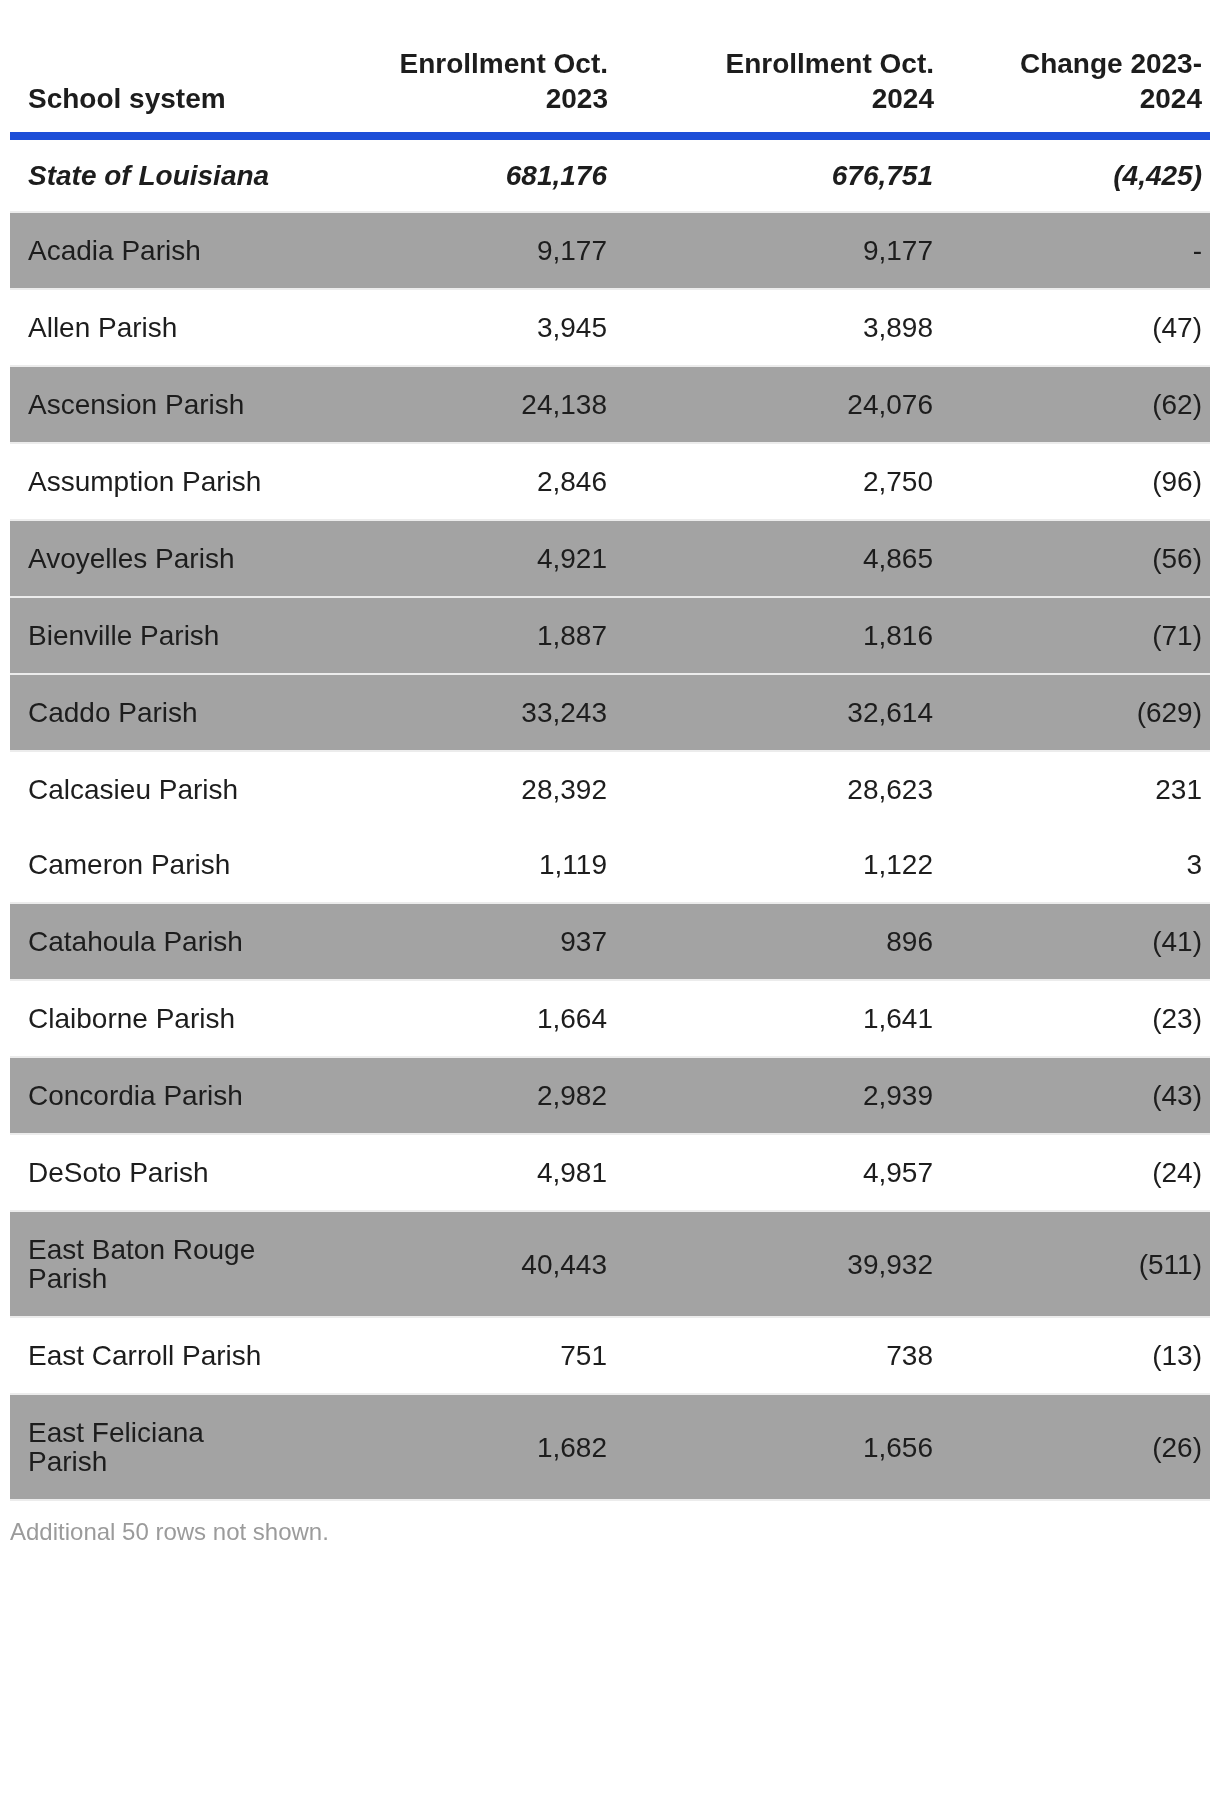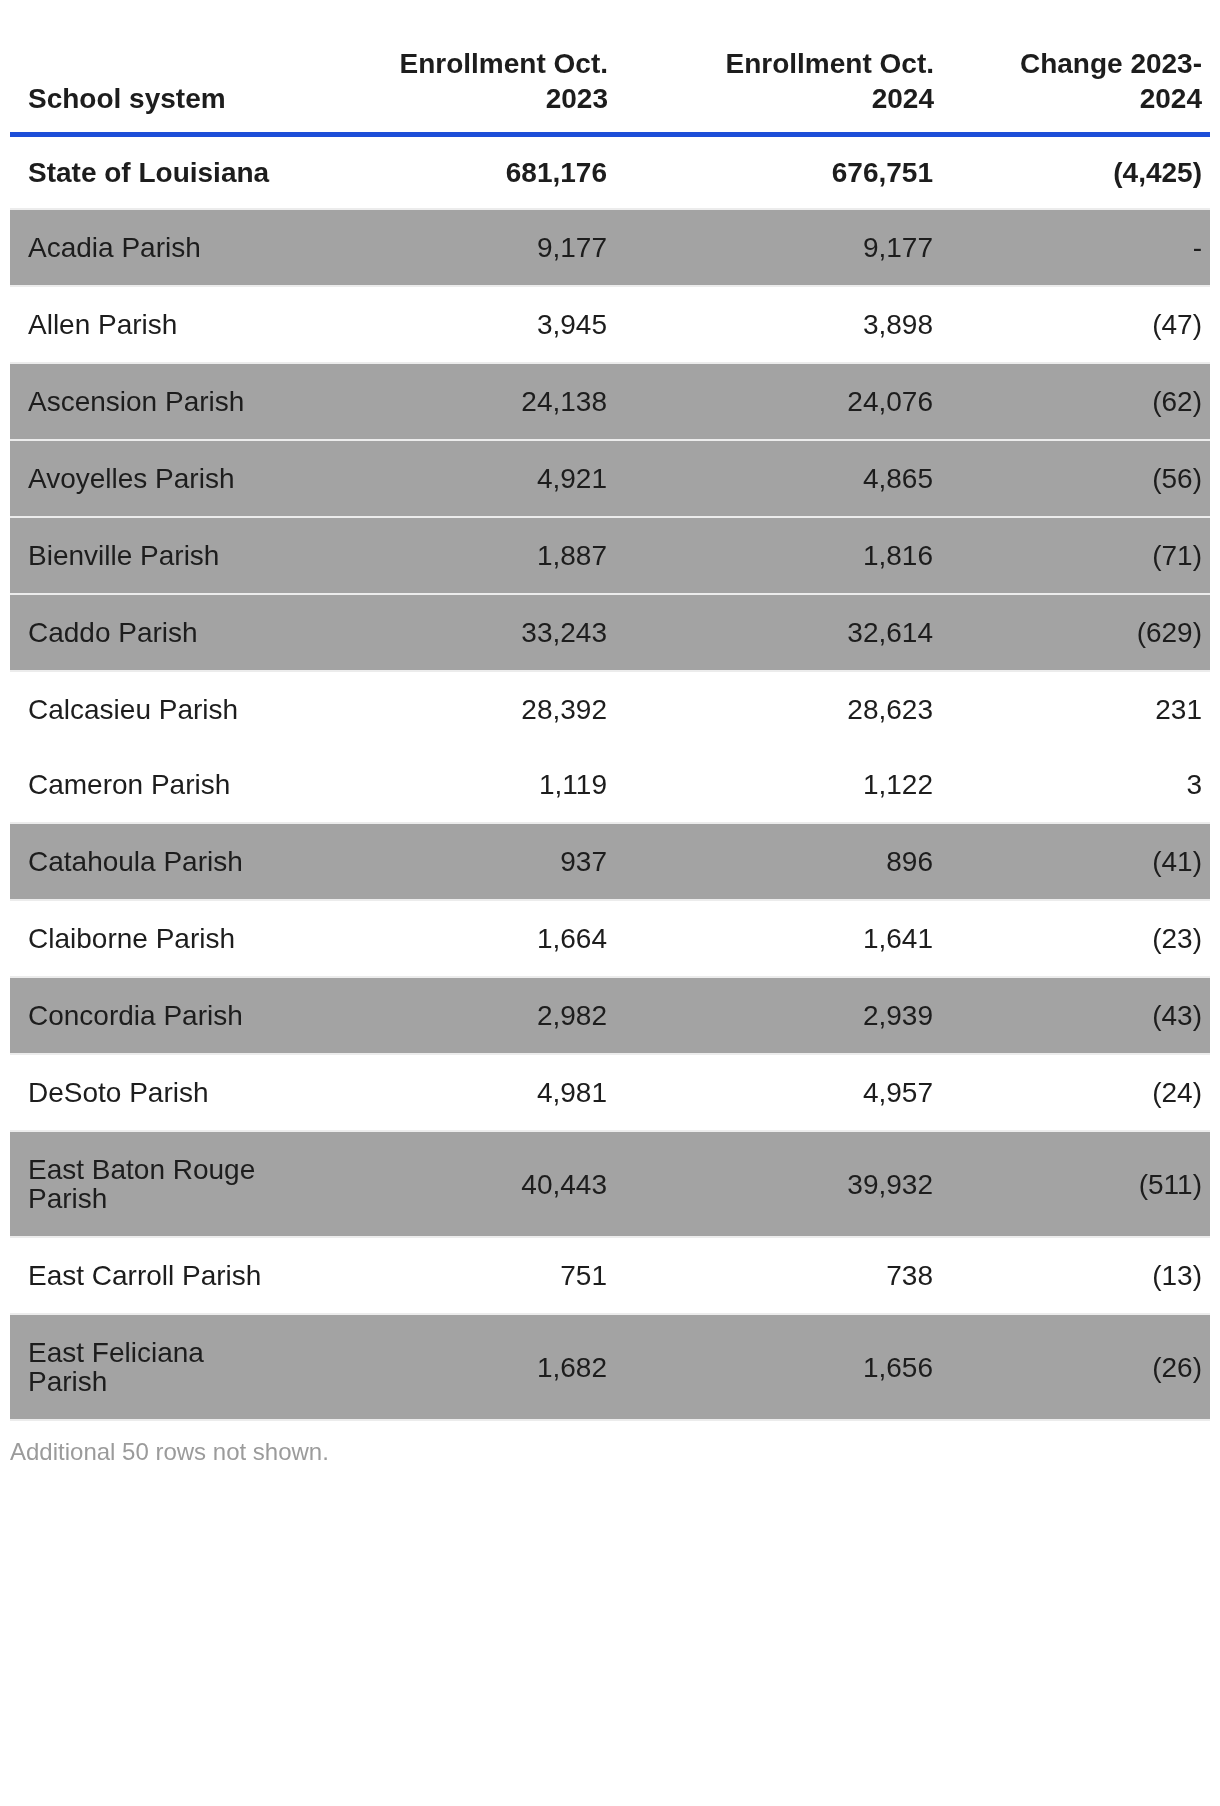--- a/index.html
+++ b/index.html
@@ -16,38 +16,39 @@
     table-layout: fixed;
     width: 1200px;
     margin: 0 10px;
   }
   th {
     vertical-align: bottom;
     font-weight: bold;
     font-size: 28px;
     line-height: 35px;
     padding: 46px 0 16px 0;
-    border-bottom: 5px solid #1d4ed8;
+    border-bottom: 8px solid #1d4ed8;
     white-space: pre-line;
     color: #1d1d1d;
   }
   td {
     font-size: 28px;
     line-height: 29px;
     padding-top: 23px;
     padding-bottom: 23px;
     vertical-align: middle;
     white-space: pre-line;
   }
   .c1 { text-align: left;  padding-left: 18px; padding-right: 40px; }
   .c2 { text-align: right; }
   .c3 { text-align: right; }
   .c4 { text-align: right;  padding-left: 64px; padding-right: 8px; }
   tr.total-row td {
     font-weight: bold;
+    font-style: italic;
     padding-top: 21px;
     padding-bottom: 21px;
   }
   tr.striped td {
     background: #a3a3a3;
     border-top: 2px solid #ececec;
     border-bottom: 2px solid #ececec;
   }
   .note {
     margin: 16px 0 0 10px;
@@ -99,20 +100,26 @@
     <td class="c4">(47)</td>
   </tr>
 
   <tr class="striped">
     <td class="c1">Ascension Parish</td>
     <td class="c2">24,138</td>
     <td class="c3">24,076</td>
     <td class="c4">(62)</td>
   </tr>
 
+  <tr>
+    <td class="c1">Assumption Parish</td>
+    <td class="c2">2,846</td>
+    <td class="c3">2,750</td>
+    <td class="c4">(96)</td>
+  </tr>
 
   <tr class="striped">
     <td class="c1">Avoyelles Parish</td>
     <td class="c2">4,921</td>
     <td class="c3">4,865</td>
     <td class="c4">(56)</td>
   </tr>
 
 
   <tr class="striped">

